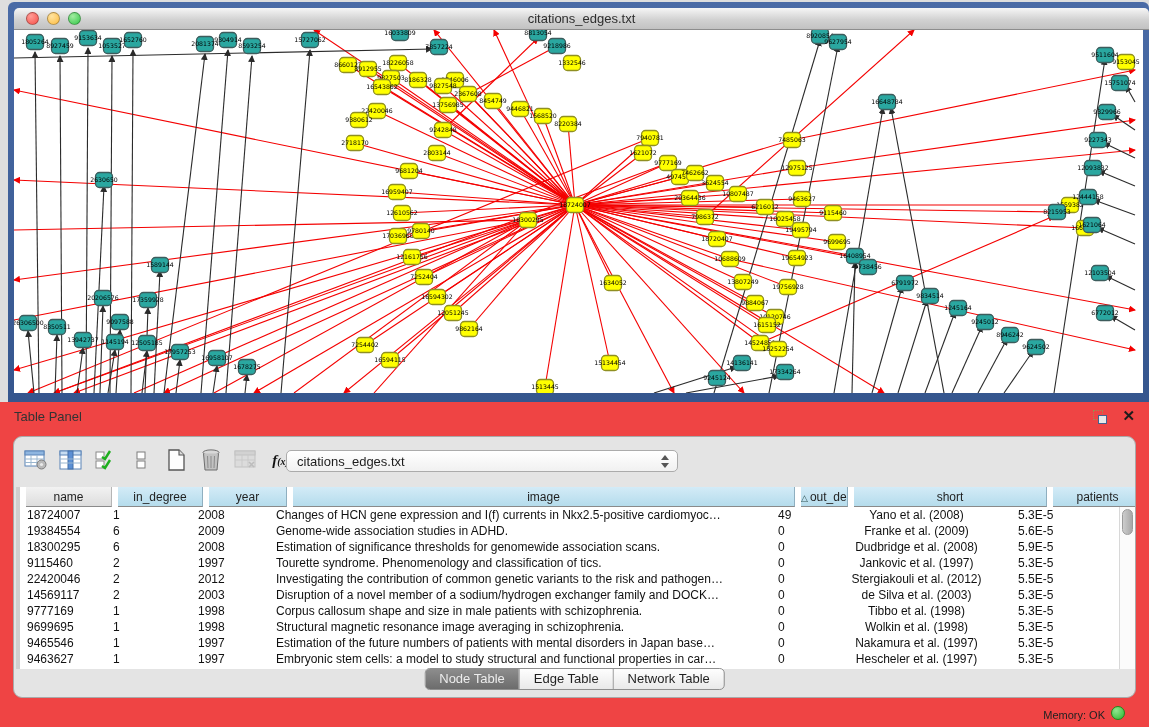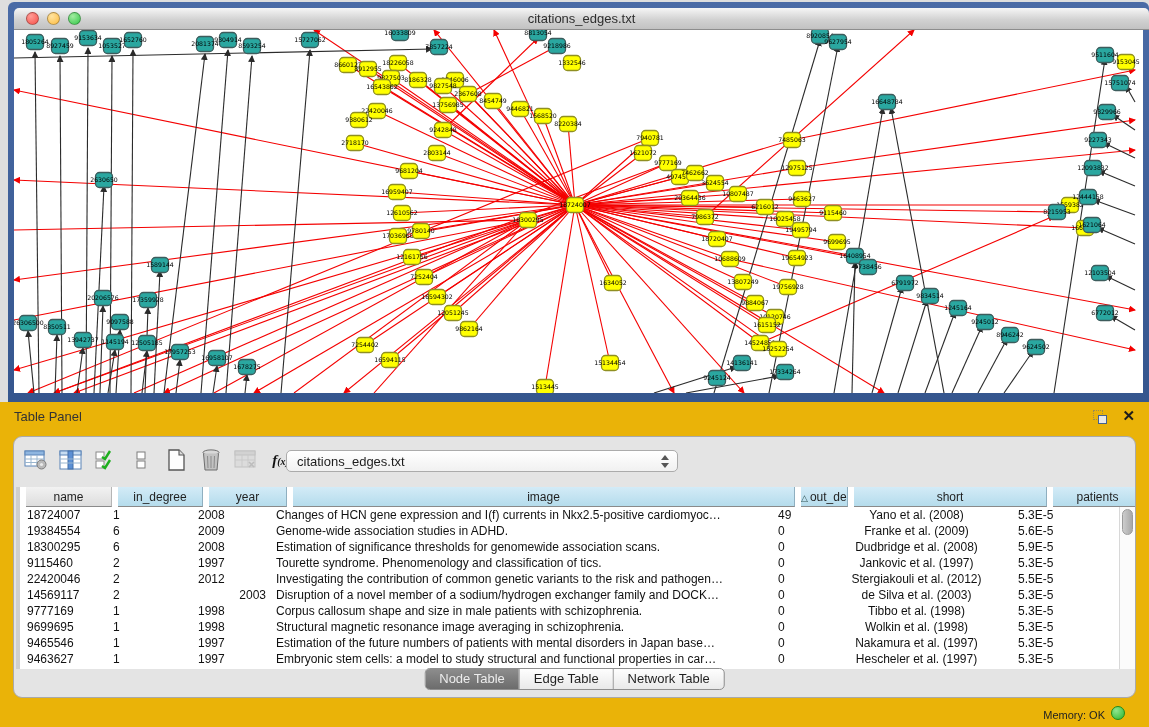--- a/index.html
+++ b/index.html
@@ -12,21 +12,21 @@
   .light{width:13px;height:13px;border-radius:50%;box-sizing:border-box;border:1px solid rgba(0,0,0,.3);}
   .light.red{background:radial-gradient(circle at 35% 30%,#ff9d96,#f75049);}
   .light.yellow{background:radial-gradient(circle at 35% 30%,#ffe3a0,#fdbc40);}
   .light.green{background:radial-gradient(circle at 35% 30%,#a2ecA0,#33c748);}
   #win-title{position:absolute;left:0;right:0;top:3px;text-align:center;font-size:13px;color:#2e2e2e;}
   #canvas{position:absolute;left:6px;top:28px;right:6px;bottom:9px;background:#ffffff;overflow:hidden;}
   #graph-svg{width:100%;height:100%;display:block;}
   #graph-svg text{font-family:"DejaVu Sans",sans-serif;font-size:6.2px;fill:#000;}
 
   
-  #table-panel{position:absolute;left:0;top:402px;width:1149px;height:325px;background:#eab308;}
+  #table-panel{position:absolute;left:0;top:402px;width:1149px;height:325px;background:#ef4444;}
   #panel-title{position:absolute;left:14px;top:7px;font-size:13px;color:#333;}
   #float-icon{position:absolute;right:42px;top:8px;width:14px;height:14px;}
   #float-icon .sq1{position:absolute;left:0;top:0;width:8px;height:8px;border:1.5px dotted #9c8b52;}
   #float-icon .sq2{position:absolute;right:0;bottom:0;width:7px;height:7px;border:1.5px solid #44618e;background:#e9e9e9;}
   #close-icon{position:absolute;right:14px;top:5px;font-size:15px;font-weight:bold;color:#1c1c1c;line-height:18px;}
 
   #panel-box{position:absolute;left:13px;top:34px;width:1123px;height:262px;border:1px solid #a9a9a9;border-radius:9px;background:#e4e4e4;box-sizing:border-box;}
 
   
   #toolbar{position:absolute;left:8px;top:8px;height:30px;display:flex;align-items:center;}
@@ -840,21 +840,21 @@
               <div class="td" style="width:85px;text-align:left">2</div>
               <div class="td" style="width:78px;text-align:left">2012</div>
               <div class="td" style="width:502px;text-align:left">Investigating the contribution of common genetic variants to the risk and pathogen…</div>
               <div class="td" style="width:47px;text-align:left">0</div>
               <div class="td" style="width:193px;text-align:center">Stergiakouli et al. (2012)</div>
               <div class="td" style="width:90px;text-align:left">5.5E-5</div>
             </div>
             <div class="tr">
               <div class="td" style="width:86px;text-align:left">14569117</div>
               <div class="td" style="width:85px;text-align:left">2</div>
-              <div class="td" style="width:78px;text-align:right">2003</div>
+              <div class="td" style="width:78px;text-align:left">2003</div>
               <div class="td" style="width:502px;text-align:left">Disruption of a novel member of a sodium/hydrogen exchanger family and DOCK…</div>
               <div class="td" style="width:47px;text-align:left">0</div>
               <div class="td" style="width:193px;text-align:center">de Silva et al. (2003)</div>
               <div class="td" style="width:90px;text-align:left">5.3E-5</div>
             </div>
             <div class="tr">
               <div class="td" style="width:86px;text-align:left">9777169</div>
               <div class="td" style="width:85px;text-align:left">1</div>
               <div class="td" style="width:78px;text-align:left">1998</div>
               <div class="td" style="width:502px;text-align:left">Corpus callosum shape and size in male patients with schizophrenia.</div>

